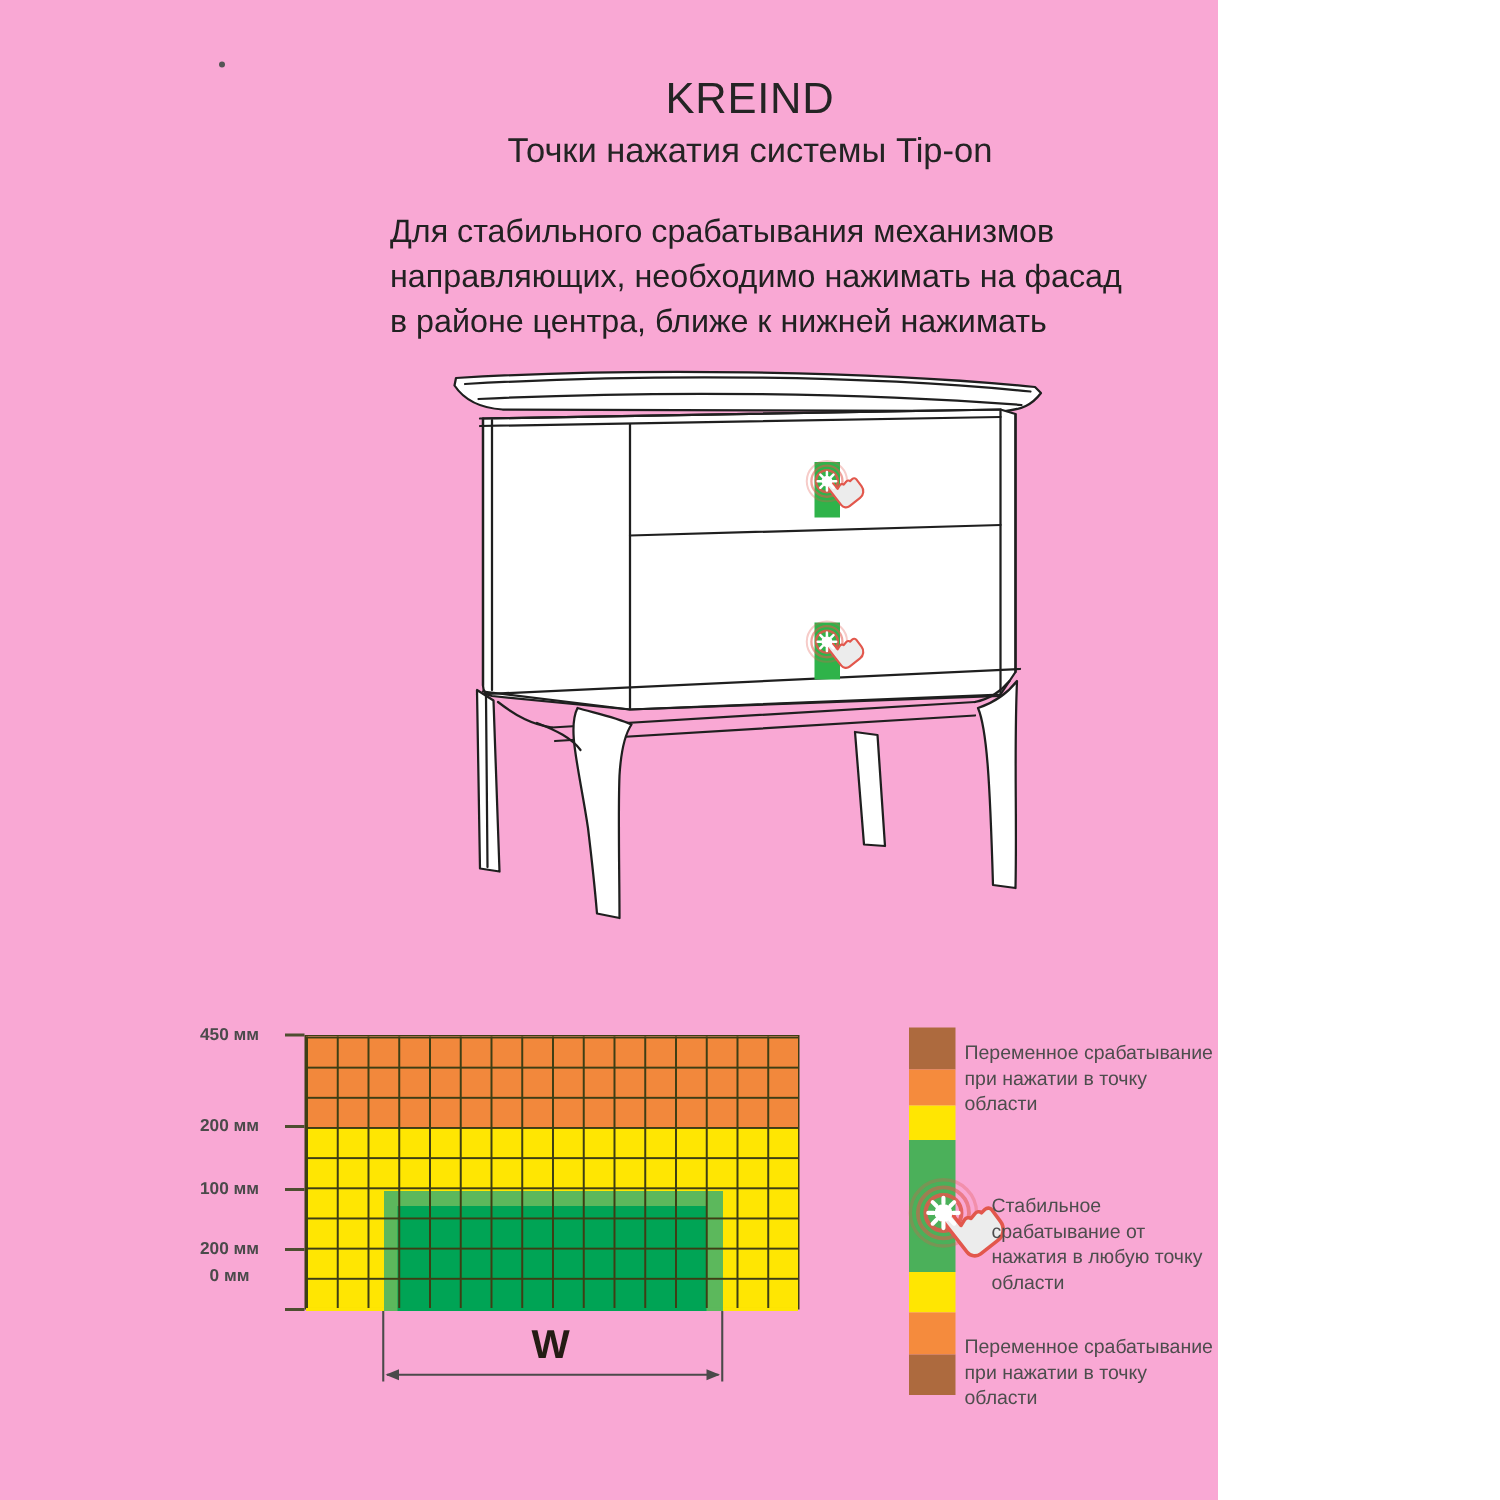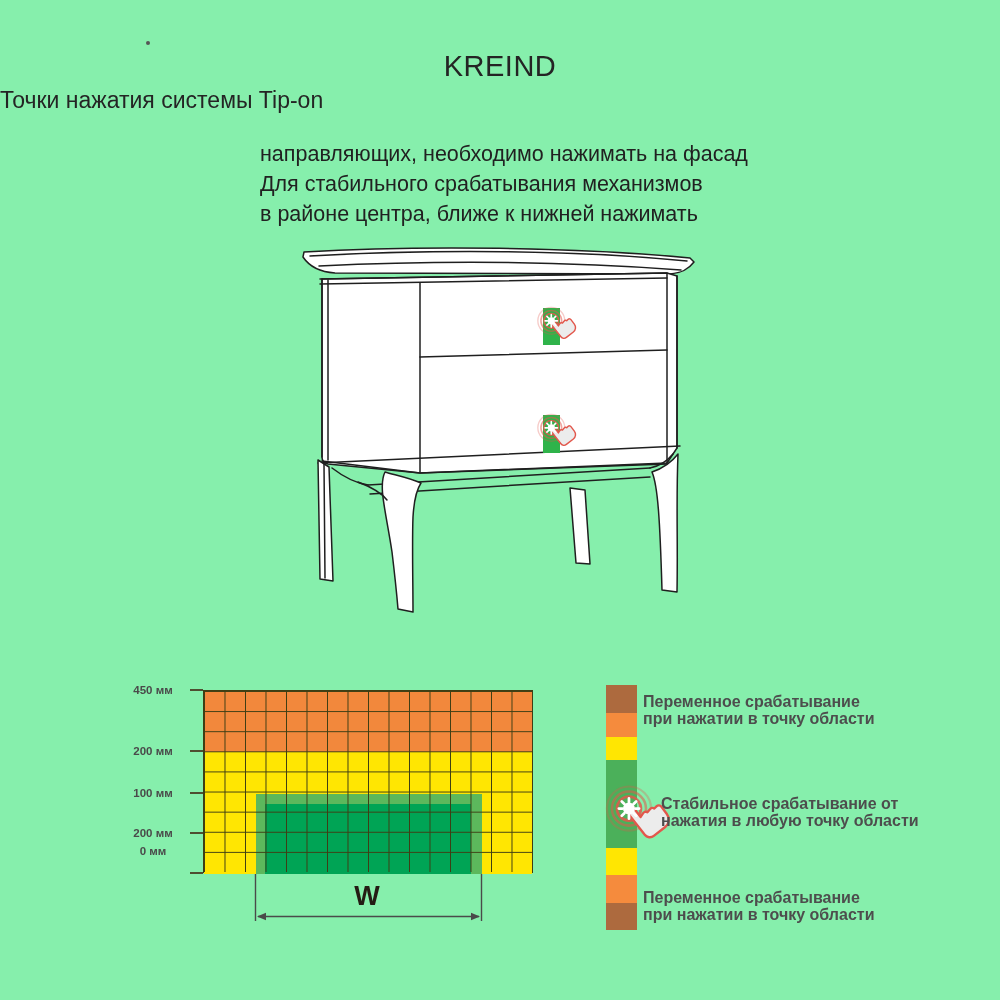--- a/index.html
+++ b/index.html
@@ -1,57 +1,57 @@
 <!DOCTYPE html>
 <html><head>
 <meta charset="utf-8">
 <style>
   html,body{margin:0;padding:0;background:#fff;}
-  #page{position:relative;width:1000px;height:1000px;background:#86efac;overflow:hidden;
+  #page{position:relative;width:812px;height:1000px;background:#f9a8d4;overflow:hidden;
         font-family:"Liberation Sans",sans-serif;color:#1c1c1c;}
   .abs{position:absolute;}
 
   
   .dot{left:146px;top:41px;width:4px;height:4px;background:#555;border-radius:50%;}
   .title{left:0;top:50px;width:1000px;text-align:center;font-size:29px;letter-spacing:.5px;color:#242424;}
-  .subtitle{left:0;top:87px;width:1000px;font-size:23px;color:#242424;}
+  .subtitle{left:0;top:87px;width:1000px;text-align:center;font-size:23px;color:#242424;}
   .intro{left:260px;top:139px;font-size:21.5px;line-height:30px;color:#212121;}
 
   
   .grid{left:203px;top:690px;width:330px;height:183px;border:1px solid #3e3e14;box-sizing:border-box;}
   .zone{position:absolute;}
   .grid-lines{position:absolute;left:0;top:0;right:0;bottom:0;
      background-image:linear-gradient(to right,#3e3e14 1px,transparent 1px),
                       linear-gradient(to bottom,#3e3e14 1px,transparent 1px);
      background-size:calc(100%/16) calc(100%/9);}
   .ylab{width:66px;text-align:center;font-size:11.5px;font-weight:bold;color:#4a4a4a;height:14px;line-height:14px;}
   .ytick{width:13px;height:2px;background:#4e4e30;}
   .wlabel{left:325px;top:881px;width:84px;text-align:center;font-size:27px;font-weight:bold;color:#241c14;}
   .caption{left:186px;top:934px;font-size:13.5px;color:#3c3c3c;}
   .caption b{color:#2e2e2e;}
 
   
   .legendbar{left:606px;top:685px;width:31px;display:flex;flex-direction:column;}
   .legendbar div{width:31px;}
-  .ltext{font-size:16px;line-height:17px;color:#4d4d4d;font-weight:bold;}
+  .ltext{font-size:13px;line-height:17px;color:#4d4d4d;}
   svg{display:block;}
 </style>
 </head>
 <body>
 
 <div id="page">
 
   <div class="abs dot"></div>
 
   <div class="abs title">KREIND</div>
   <div class="abs subtitle">Точки нажатия системы Tip-on</div>
 
   <div class="abs intro">
+    <div>Для стабильного срабатывания механизмов</div>
     <div>направляющих, необходимо нажимать на фасад</div>
-    <div>Для стабильного срабатывания механизмов</div>
     <div>в районе центра, ближе к нижней нажимать</div>
   </div>
 
   <svg class="abs" style="left:240px;top:242px" width="460" height="385" viewBox="0 0 460 385">
     <defs>
       <symbol id="press-hand" viewBox="0 0 100 100">
         <g stroke="#e2574c" fill="none">
           <circle cx="38" cy="30" r="24" stroke-opacity=".3" stroke-width="2.4"></circle>
           <circle cx="38" cy="30" r="18.5" stroke-opacity=".55" stroke-width="2.8"></circle>
           <circle cx="38" cy="30" r="13" stroke-opacity=".85" stroke-width="3"></circle>

